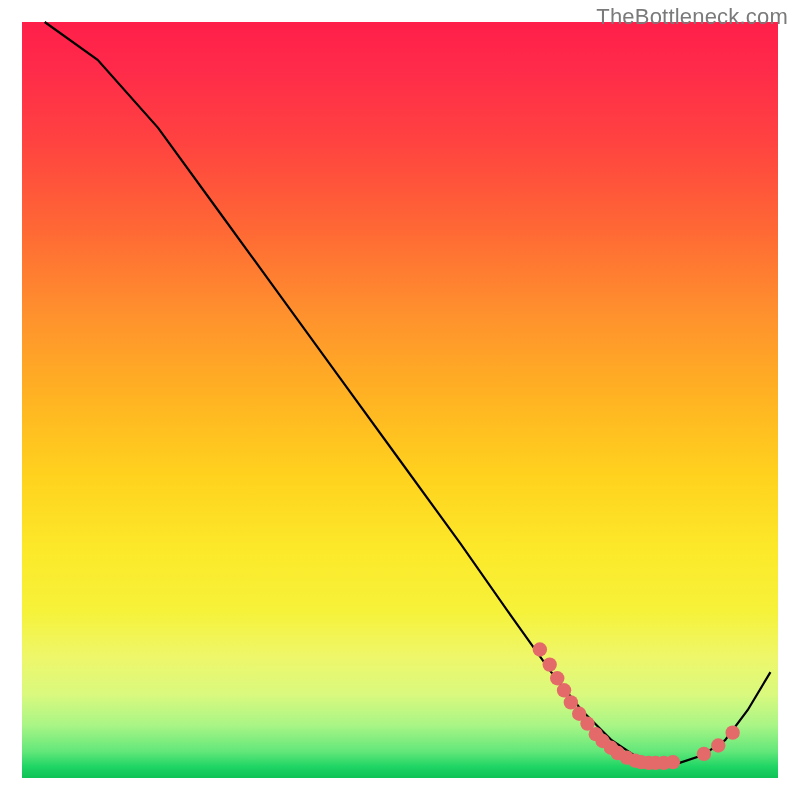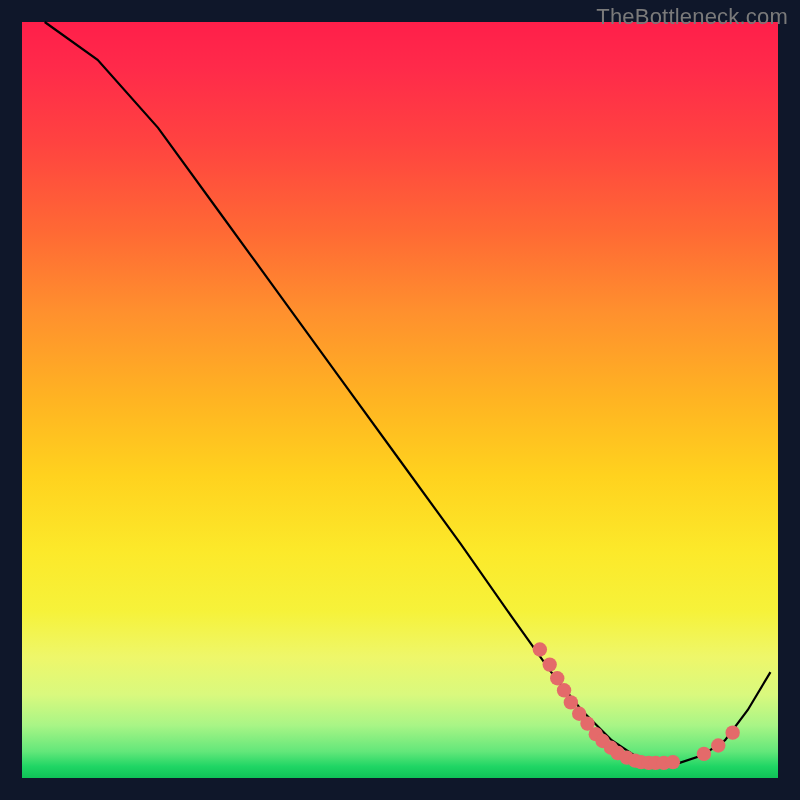--- a/index.html
+++ b/index.html
@@ -8,21 +8,21 @@
     width: 800px;
     height: 800px;
     background: #000;
     overflow: hidden;
     font-family: Arial, Helvetica, sans-serif;
   }
   .stage {
     position: relative;
     width: 800px;
     height: 800px;
-    background: #0f172a;
+    background: #ffffff;
   }
   .plot {
     position: absolute;
     left: 22px;
     top: 22px;
     width: 756px;
     height: 756px;
     background: linear-gradient(
       to bottom,
       #ff1f4a 0%,

